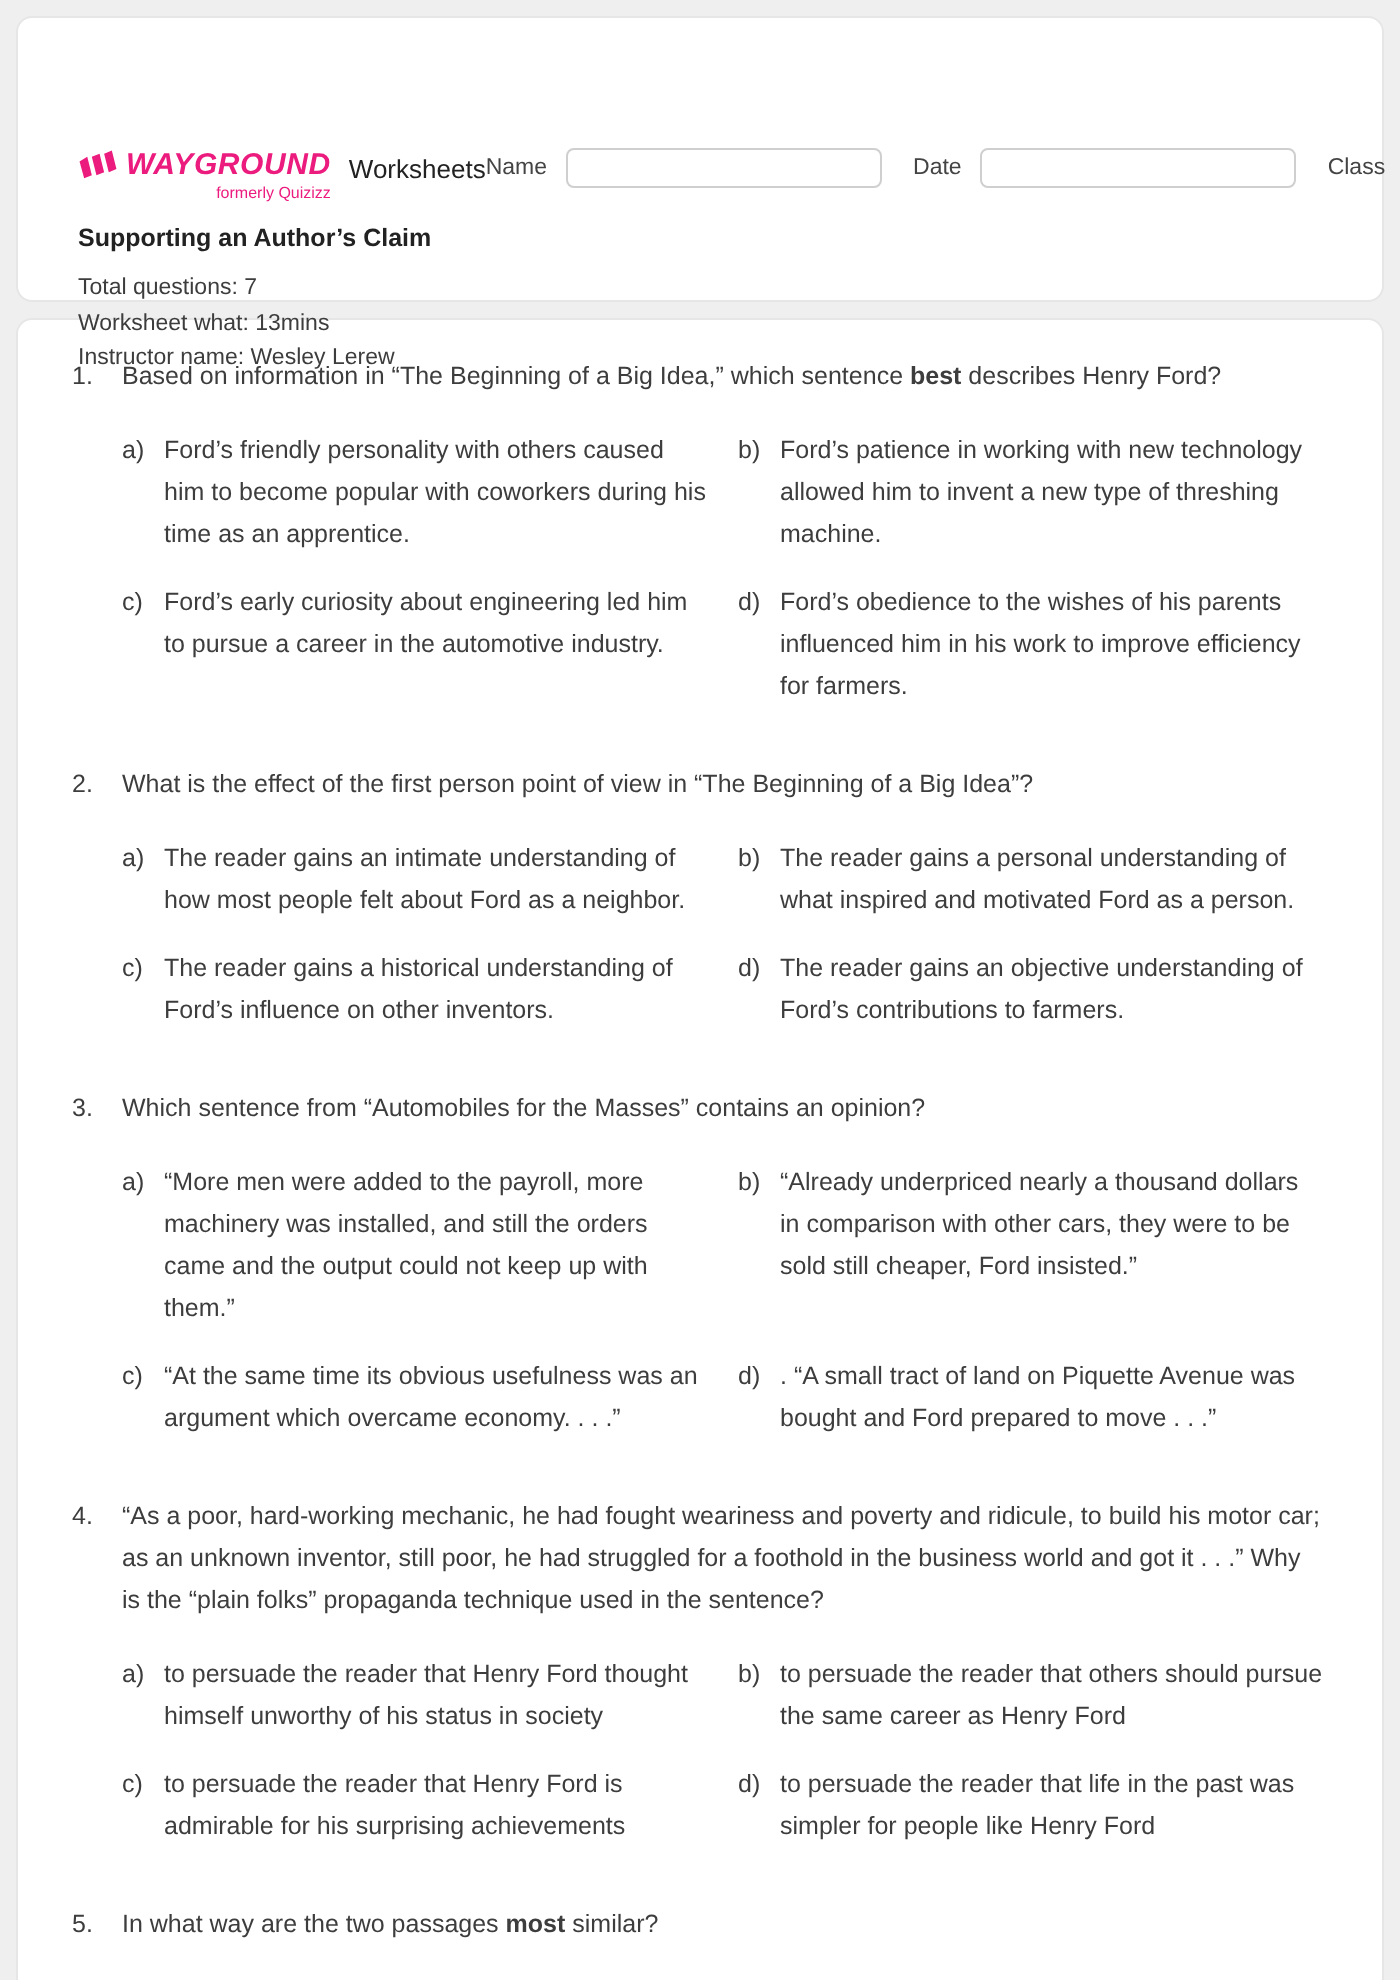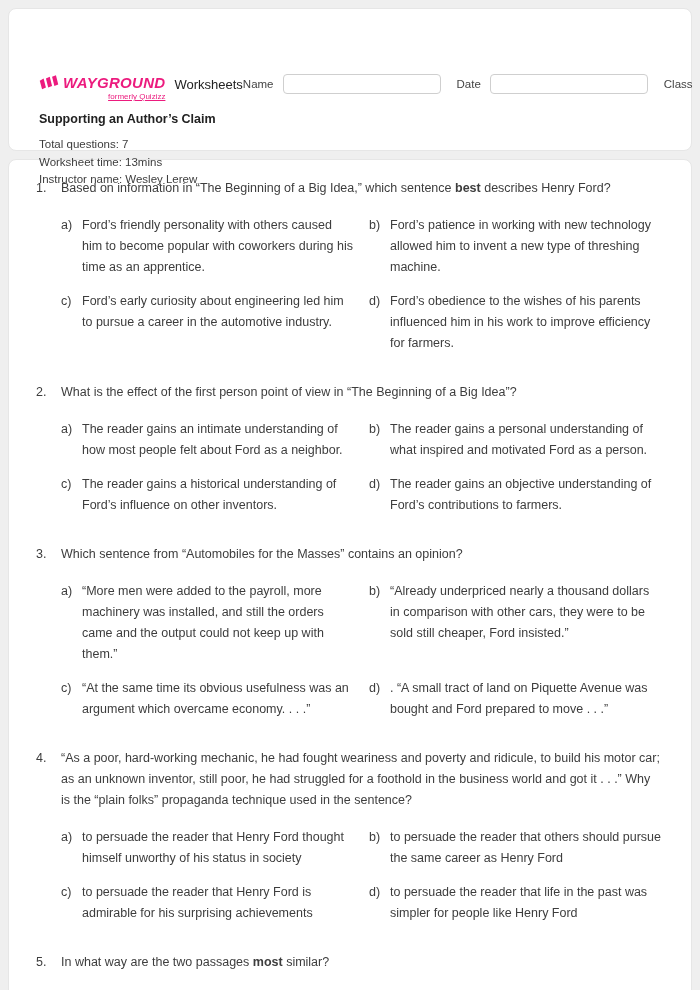--- a/index.html
+++ b/index.html
@@ -23,21 +23,21 @@
     display: flex;
     justify-content: space-between;
   }
   .logo-row { display: flex; align-items: flex-start; gap: 9px; margin-top: 45px; }
   .logo-block { display: flex; flex-direction: column; align-items: flex-end; }
   .logo-main { display: flex; align-items: center; gap: 4px; }
   .wordmark {
     font-size: 15px; font-weight: 800; font-style: italic;
     letter-spacing: 0.3px; color: #ec1b7e;
   }
-  .tagline { font-size: 8px; color: #ec1b7e; margin-top: 1px; text-decoration: underline; }
+  .tagline { font-size: 8px; color: #ec1b7e; margin-top: 1px; }
   .product-label { font-size: 13px; font-weight: 400; color: #222222; margin-top: 3px; }
   .ws-title { font-size: 12.5px; font-weight: 700; color: #222222; margin-top: 11px; }
   .meta-line { font-size: 11.5px; color: #3d3d3d; line-height: 17.5px; }
   .meta-block { margin-top: 10px; }
   .fields { display: flex; gap: 16px; padding-top: 6px; }
   .field-row { display: flex; align-items: center; justify-content: flex-end; gap: 9px; }
   .field-label { font-size: 11.5px; color: #444444; }
   .field-input {
     width: 158px; height: 20px;
     border: 1px solid #cfcfcf; border-radius: 4px;
@@ -90,21 +90,21 @@
           </span>
           <span class="wordmark">WAYGROUND</span>
         </div>
         <span class="tagline">formerly Quizizz</span>
       </div>
       <span class="product-label">Worksheets</span>
     </div>
     <div class="ws-title">Supporting an Author’s Claim</div>
     <div class="meta-block">
       <div class="meta-line">Total questions: 7</div>
-      <div class="meta-line">Worksheet time: 13mins</div>
+      <div class="meta-line">Worksheet what: 13mins</div>
       <div class="meta-line">Instructor name: Wesley Lerew</div>
     </div>
   </div>
   <div class="fields">
     <div class="field-row">
       <span class="field-label">Name</span>
       <input class="field-input" type="text" aria-label="Name" style="">
     </div>
     <div class="field-row">
       <span class="field-label">Date</span>

